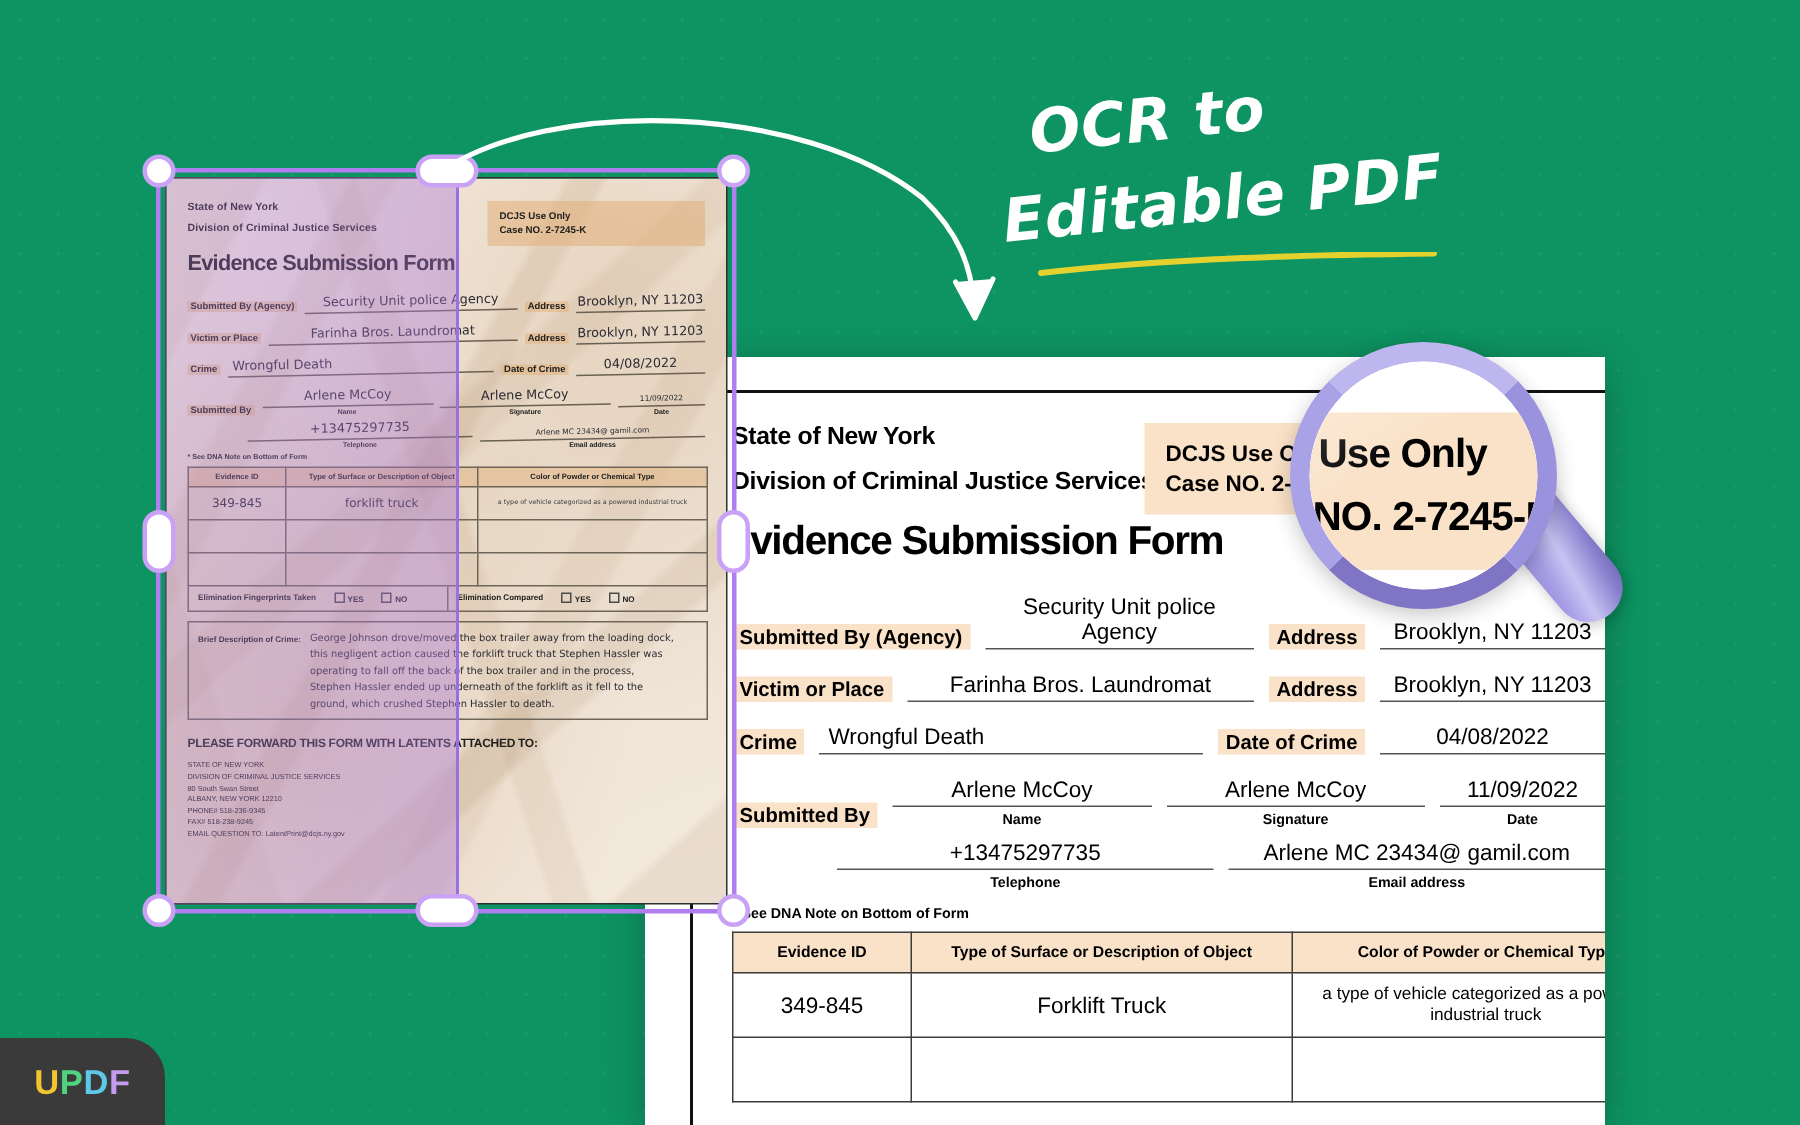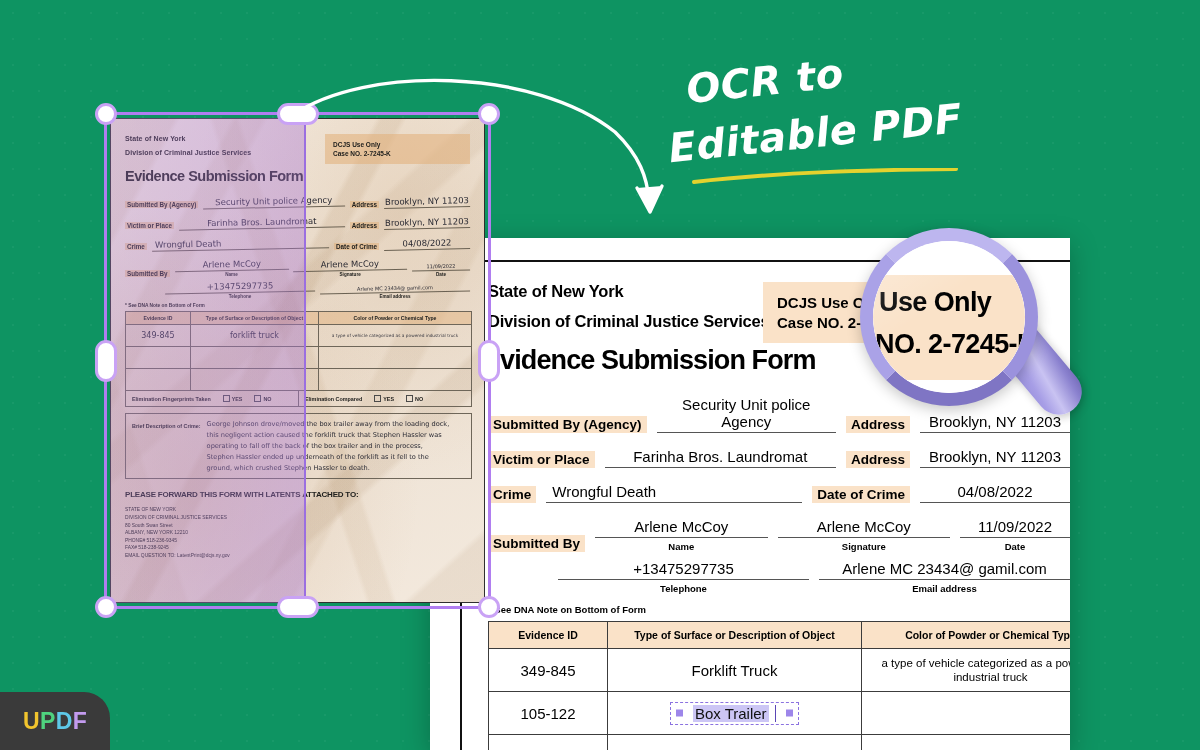--- a/index.html
+++ b/index.html
@@ -309,31 +309,20 @@
         <th class="col-a">Evidence ID</th>
         <th class="col-b">Type of Surface or Description of Object</th>
         <th class="col-c">Color of Powder or Chemical Type</th>
       </tr>
       <tr>
         <td>349-845</td>
         <td>Forklift Truck</td>
         <td class="desc-small">a type of vehicle categorized as a powered industrial truck</td>
       </tr>
       <tr>
-        <td>105-122</td>
-        <td>
-          <span class="edit-box">
-            <span class="hnd l"></span>
-            <span class="txt">Box Trailer</span><span class="caret"></span>
-            <span class="hnd r"></span>
-          </span>
-        </td>
-        <td></td>
-      </tr>
-      <tr>
         <td></td>
         <td></td>
         <td></td>
       </tr>
     </tbody>
       </table>
   </div>
 </div>
 
 <div id="scan-wrap">

